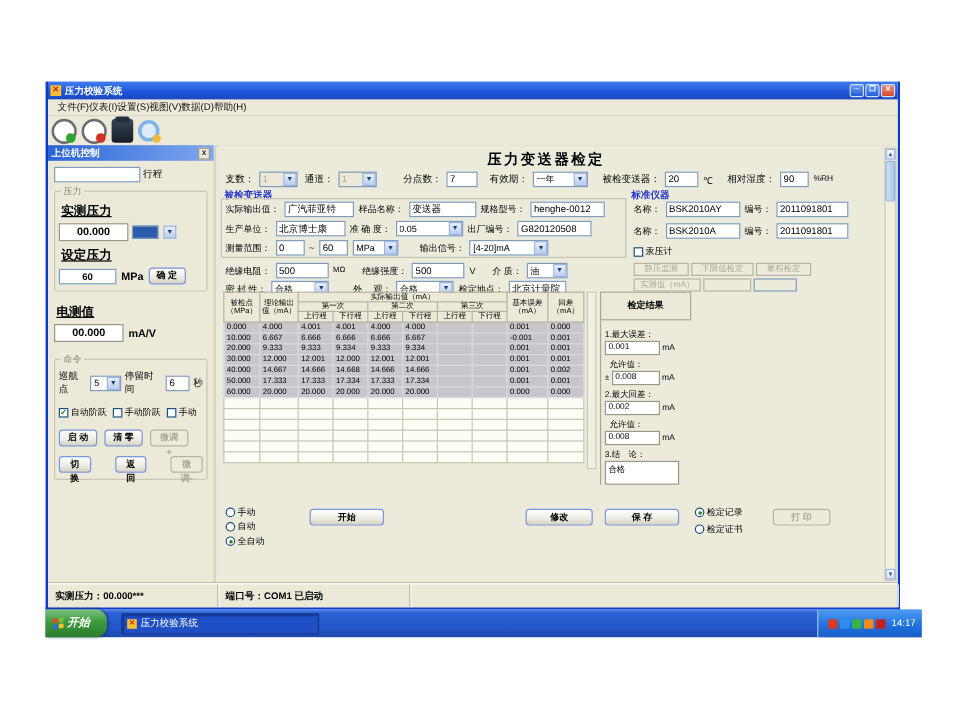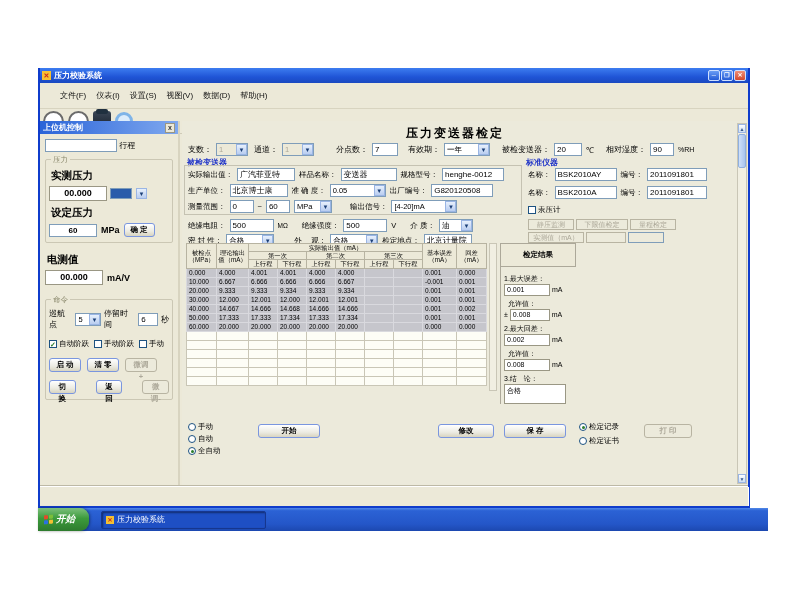--- a/index.html
+++ b/index.html
@@ -6,39 +6,39 @@
   body { width:800px; height:600px; background:#ffffff; font-family:"Liberation Sans", sans-serif; position:relative; overflow:hidden; }
   .screen { position:absolute; left:38px; top:68px; width:730px; height:463px; }
 
   
   .window { position:absolute; left:0; top:0; width:712px; height:440px; background:#ece9d8; border:2px solid #0f3ccc; border-top:none; }
   .titlebar { height:15px; background:linear-gradient(180deg,#3d7df0,#1f54d6 60%,#1a49c0); display:flex; align-items:center; padding:0 2px; color:#fff; font-size:8px; font-weight:bold; }
   .appicon { width:9px; height:9px; background:#f5c032; color:#c92a1a; font-size:7px; line-height:9px; text-align:center; font-weight:bold; margin-right:3px; }
   .winbtns { margin-left:auto; display:flex; gap:1px; }
   .wbtn { width:12px; height:11px; border:1px solid #cfe0ff; border-radius:2px; background:linear-gradient(#6a9df5,#255bd6); color:#fff; font-size:6px; line-height:9px; text-align:center; }
   .wbtn.close { background:linear-gradient(#f09078,#d4492c); }
-  .menubar { height:26px; background:#ece9d8; border-bottom:1px solid #d8d4c0; display:flex; align-items:center; gap:10px; padding:0 20px; font-size:8px; color:#111; }
+  .menubar { height:14px; background:#ece9d8; border-bottom:1px solid #d8d4c0; display:flex; align-items:center; padding:0 8px; font-size:8px; color:#111; }
   .toolbar { height:25px; background:#ece9d8; border-bottom:1px solid #cfcbb8; display:flex; align-items:center; gap:4px; padding:0 3px; }
   .tg { width:21px; height:21px; border-radius:50%; border:2px solid #6b6b6b; background:radial-gradient(circle at 40% 35%, #ffffff 55%, #d8d8d8); position:relative; }
   .tg::after { content:""; position:absolute; right:-1px; bottom:-1px; width:8px; height:8px; border-radius:50%; }
   .tg.green::after { background:#2fa52f; }
   .tg.red::after { background:#d23224; }
   .tvalve { width:18px; height:20px; background:linear-gradient(#3a4656,#141c28); border-radius:3px; position:relative; }
   .tvalve::before { content:""; position:absolute; left:3px; top:-2px; width:12px; height:5px; background:#20303f; border-radius:2px; }
   .tmag { width:18px; height:18px; border-radius:50%; border:3px solid #7fb4e8; background:#dcecfb; position:relative; }
   .tmag::after { content:""; position:absolute; right:-4px; bottom:-4px; width:7px; height:7px; background:#f0b93a; border-radius:50%; }
 
   
   .leftpanel { position:absolute; left:0; top:53px; width:140px; bottom:20px; background:#ece9d8; border-right:2px solid #d8d4c0; }
   .lp-head { height:13px; background:linear-gradient(90deg,#2a64d8,#7fa8ef); color:#fff; font-size:8px; font-weight:bold; display:flex; align-items:center; padding:0 3px; }
   .lp-x { margin-left:auto; width:10px; height:10px; background:#ece9d8; border:1px solid #9a9784; font-size:7px; line-height:8px; text-align:center; color:#333; }
   .lp-body { padding:5px 5px; font-size:8px; }
   .tb { background:#fff; border:1px solid #7f9db9; height:13px; font-size:8px; line-height:11px; padding:0 2px; display:inline-block; vertical-align:middle; overflow:hidden; white-space:nowrap; }
   .disp { background:#fff; border:1px solid #9a9784; height:15px; font-size:9px; font-weight:bold; line-height:13px; text-align:center; display:inline-block; vertical-align:middle; }
-  .boldlab { font-weight:bold; font-size:10.5px; margin:5px 0 3px 2px; }
+  .boldlab { font-weight:bold; font-size:10.5px; margin:5px 0 3px 2px;text-decoration:underline; }
   .grp { border:1px solid #cbc7b4; border-radius:2px; position:relative; margin-top:7px; padding:4px 3px 5px; }
   .grp > .leg { position:absolute; top:-5px; left:5px; background:#ece9d8; padding:0 2px; font-size:7.5px; color:#8a886c; }
   .combo { display:inline-flex; align-items:center; background:#fff; border:1px solid #7f9db9; height:13px; font-size:7.5px; padding-left:2px; vertical-align:middle; }
   .combo .val { flex:1; overflow:hidden; white-space:nowrap; }
   .combo .arr { width:11px; height:11px; margin-left:1px; background:linear-gradient(#e7f0fc,#b9cdf0); border:1px solid #9ab5e4; color:#1b3f77; font-size:6px; line-height:10px; text-align:center; font-style:normal; }
   .combo.disabled { background:#ece9d8; color:#aca899; }
   .bluefill { width:22px; height:11px; background:#2a5caa; display:inline-block; vertical-align:middle; border:1px solid #7f9db9; }
   .xpbtn { display:inline-block; height:14px; padding:0 6px; font-size:7.5px; font-weight:bold; line-height:12px; text-align:center; background:linear-gradient(#ffffff,#ecebe2 60%,#d8d4c0); border:1px solid #7a96df; border-radius:3px; color:#000; vertical-align:middle; }
   .xpbtn.dis { color:#aca899; border-color:#b8b4a2; background:#eceadb; }
   .chk { display:inline-flex; align-items:center; gap:2px; font-size:7.5px; }
@@ -568,32 +568,42 @@
       <span class="xpbtn dis" style="position:absolute;left:462px;top:303px;width:48px">打 印</span>
 
       <div class="vscroll">
         <span class="vbtn" style="top:0">▲</span>
         <span class="vthumb"></span>
         <span class="vbtn" style="bottom:0">▼</span>
       </div>
     </div>
 
     <div class="statusbar">
+      <div class="sseg" style="width:142px">实测压力：00.000***</div>
+      <div class="sseg" style="width:160px">端口号：COM1 已启动</div>
       <div class="sseg" style="flex:1;border-right:none"></div>
     </div>
   </div>
 
   <div class="taskbar">
     <div class="startbtn">
       <span class="flag">
           <i style="background:#e34a2b"></i>
           <i style="background:#7bbf3a"></i>
           <i style="background:#2b6fe3"></i>
           <i style="background:#f5c032"></i>
         </span>
       <span>开始</span>
     </div>
     <div class="taskitem">
       <span class="ticon">✕</span>
       <span>压力校验系统</span>
     </div>
+    <div class="tray">
+      <span class="tico" style="background:#d63a2a"></span>
+      <span class="tico" style="background:#2e8ef0"></span>
+      <span class="tico" style="background:#35b24a"></span>
+      <span class="tico" style="background:#f08a1d"></span>
+      <span class="tico" style="background:#c42222"></span>
+      <span style="margin-left:3px">14:17</span>
+    </div>
   </div>
 </div>
 
 </body></html>

